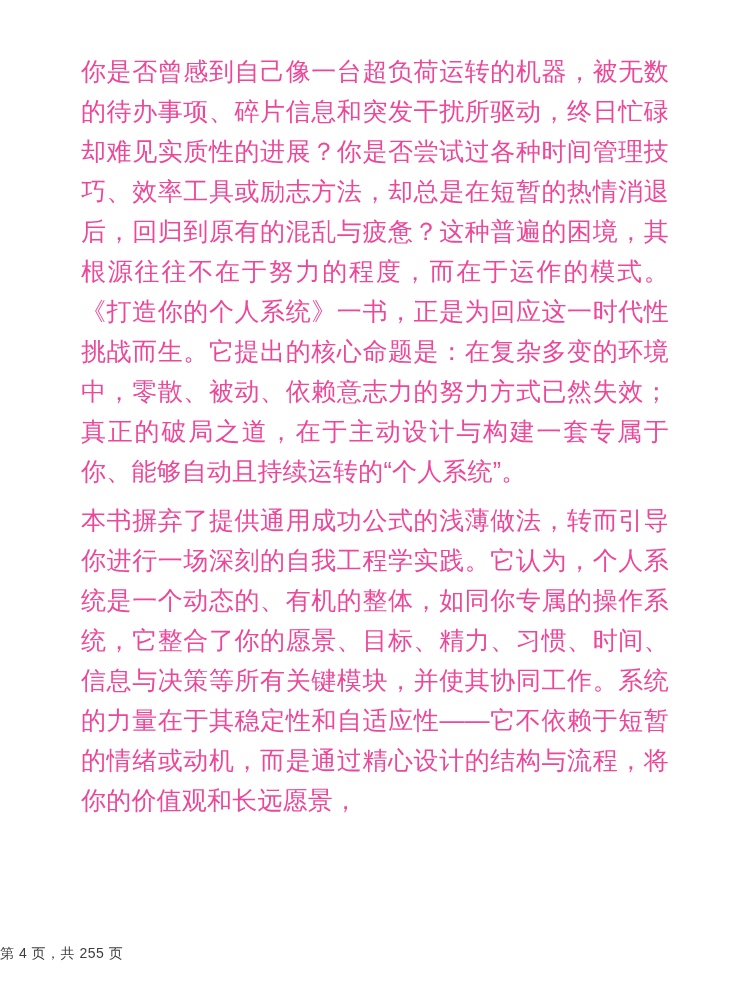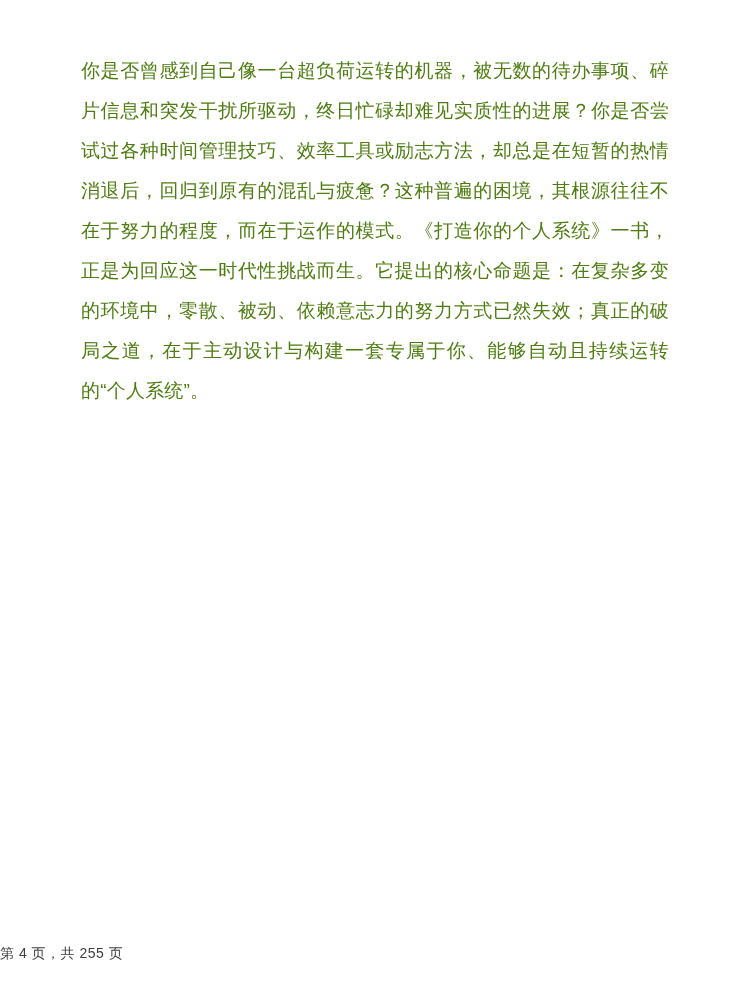--- a/index.html
+++ b/index.html
@@ -17,23 +17,23 @@
     width: 750px;
     height: 1000px;
     background: #ffffff;
     overflow: hidden;
   }
   .page-content {
     position: absolute;
     left: 81px;
     top: 51px;
     width: 588px;
-    font-size: 19px;
+    font-size: 25px;
     line-height: 40px;
-    color: #4d7c0f;
+    color: #ec4899;
     text-align: justify;
     letter-spacing: 0.2px;
   }
   .page-content p {
     margin: 0 0 9px 0;
     padding: 0;
   }
   .page-footer {
     position: absolute;
     left: 0;
@@ -43,15 +43,16 @@
     color: #3d3d3d;
     letter-spacing: 0.5px;
   }
 </style>
 </head>
 <body>
 
 <div class="reader-page">
   <div class="page-content">
     <p>你是否曾感到自己像一台超负荷运转的机器，被无数的待办事项、碎片信息和突发干扰所驱动，终日忙碌却难见实质性的进展？你是否尝试过各种时间管理技巧、效率工具或励志方法，却总是在短暂的热情消退后，回归到原有的混乱与疲惫？这种普遍的困境，其根源往往不在于努力的程度，而在于运作的模式。《打造你的个人系统》一书，正是为回应这一时代性挑战而生。它提出的核心命题是：在复杂多变的环境中，零散、被动、依赖意志力的努力方式已然失效；真正的破局之道，在于主动设计与构建一套专属于你、能够自动且持续运转的“个人系统”。</p>
+    <p>本书摒弃了提供通用成功公式的浅薄做法，转而引导你进行一场深刻的自我工程学实践。它认为，个人系统是一个动态的、有机的整体，如同你专属的操作系统，它整合了你的愿景、目标、精力、习惯、时间、信息与决策等所有关键模块，并使其协同工作。系统的力量在于其稳定性和自适应性——它不依赖于短暂的情绪或动机，而是通过精心设计的结构与流程，将你的价值观和长远愿景，</p>
   </div>
   <div class="page-footer">第 4 页，共 255 页</div>
 </div>
 
 </body></html>

